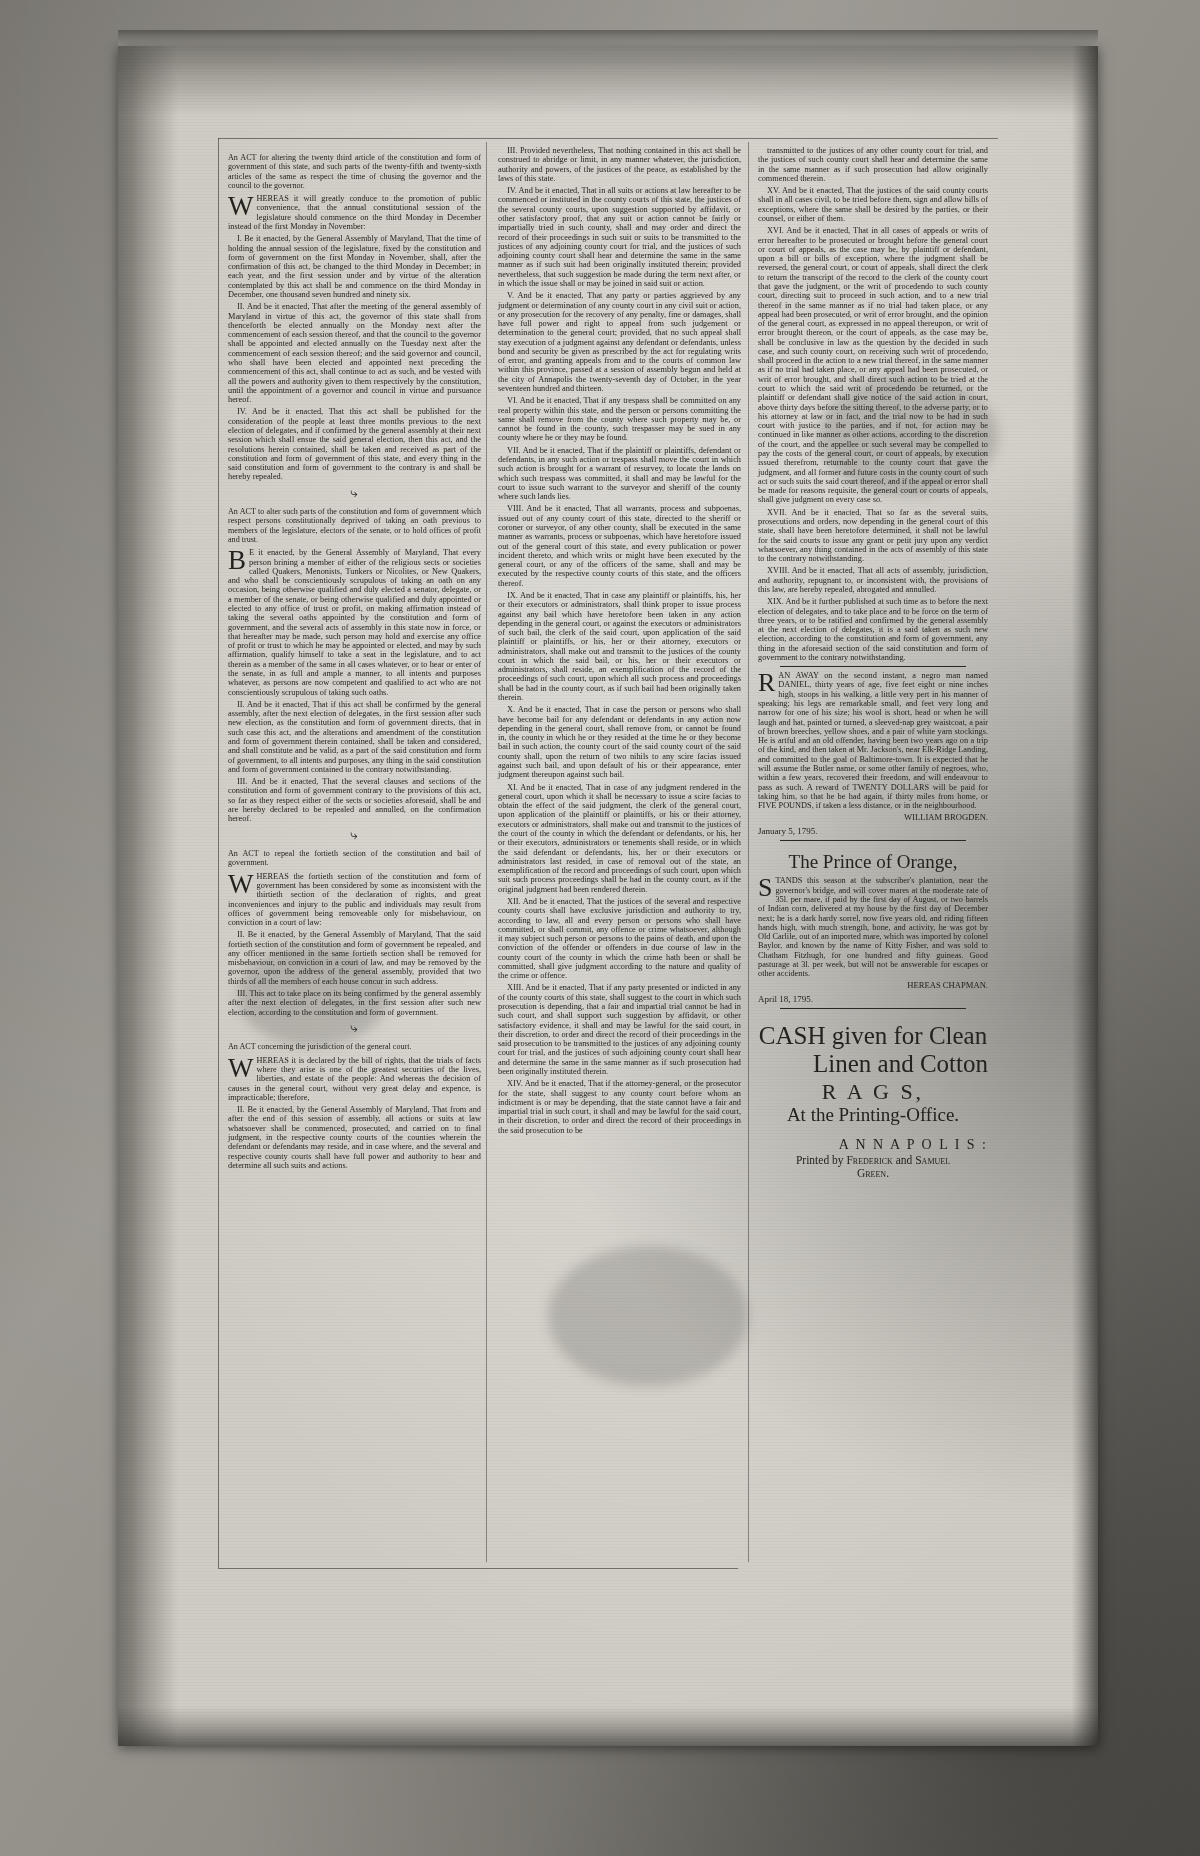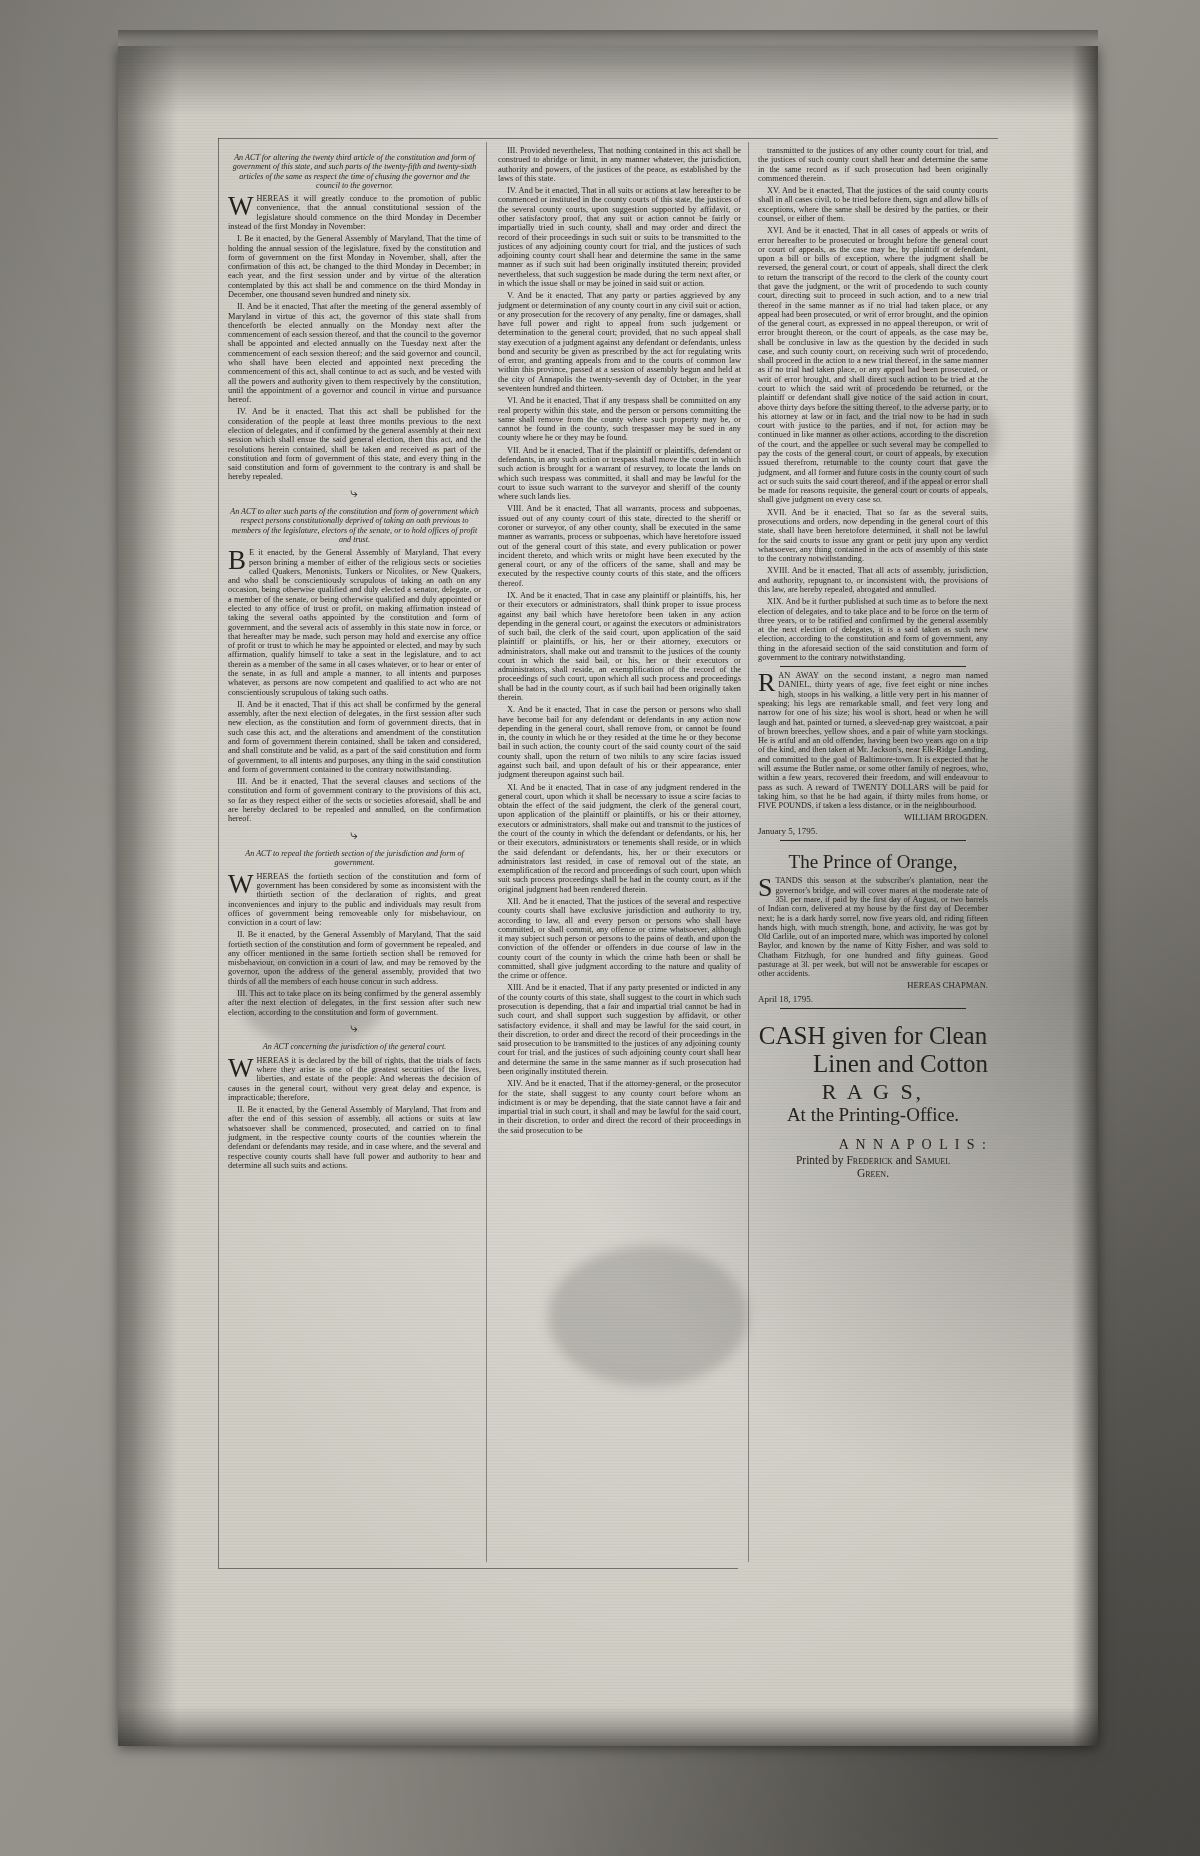--- a/index.html
+++ b/index.html
@@ -66,21 +66,21 @@
   .rule{position:absolute;top:96px;width:1px;height:1420px;background:rgba(40,38,34,.45);}
   #rule1{left:368px;}
   #rule2{left:630px;}
   .frameline{position:absolute;background:rgba(40,38,34,.55);}
   #fr-top{left:100px;top:92px;width:780px;height:1px;}
   #fr-left{left:100px;top:92px;width:1px;height:1430px;}
   #fr-bottom{left:100px;top:1522px;width:520px;height:1px;}
 
   p{margin:0 0 3px 0;}
   .hd{
-    text-align:center;font-style:italic;font-size:8.1px;
+    font-size:8.1px;
     margin:7px 0 4px 0;line-height:1.15;
   }
   .sec{text-indent:9px;}
   .dropcapblk{position:relative;min-height:30px;}
   .dropcap{
     float:left;font-size:27px;line-height:23px;
     padding:1px 3px 0 0;font-family:"Liberation Serif",serif;
   }
   .ornament{
     text-align:center;font-size:13px;letter-spacing:1px;margin:4px 0 6px 0;
@@ -142,21 +142,21 @@
 
         <div class="hd">An ACT to alter such parts of the constitution and form of government which respect persons constitutionally deprived of taking an oath previous to members of the legislature, electors of the senate, or to hold offices of profit and trust.</div>
         <div class="dropcapblk">
           <span class="dropcap">B</span>
           <p>E it enacted, by the General Assembly of Maryland, That every person brining a member of either of the religious sects or societies called Quakers, Menonists, Tunkers or Nicolites, or New Quakers, and who shall be conscientiously scrupulous of taking an oath on any occasion, being otherwise qualified and duly elected a senator, delegate, or a member of the senate, or being otherwise qualified and duly appointed or elected to any office of trust or profit, on making affirmation instead of taking the several oaths appointed by the constitution and form of government, and the several acts of assembly in this state now in force, or that hereafter may be made, such person may hold and exercise any office of profit or trust to which he may be appointed or elected, and may by such affirmation, qualify himself to take a seat in the legislature, and to act therein as a member of the same in all cases whatever, or to hear or enter of the senate, in as full and ample a manner, to all intents and purposes whatever, as persons are now competent and qualified to act who are not conscientiously scrupulous of taking such oaths.</p>
         </div>
         <p class="sec">II. And be it enacted, That if this act shall be confirmed by the general assembly, after the next election of delegates, in the first session after such new election, as the constitution and form of government directs, that in such case this act, and the alterations and amendment of the constitution and form of government therein contained, shall be taken and considered, and shall constitute and be valid, as a part of the said constitution and form of government, to all intents and purposes, any thing in the said constitution and form of government contained to the contrary notwithstanding.</p>
         <p class="sec">III. And be it enacted, That the several clauses and sections of the constitution and form of government contrary to the provisions of this act, so far as they respect either of the sects or societies aforesaid, shall be and are hereby declared to be repealed and annulled, on the confirmation hereof.</p>
         <div class="ornament">⤷</div>
 
-        <div class="hd">An ACT to repeal the fortieth section of the jurisdiction and form of government.</div>
+        <div class="hd">An ACT to repeal the fortieth section of the constitution and bail of government.</div>
         <div class="dropcapblk">
           <span class="dropcap">W</span>
           <p>HEREAS the fortieth section of the constitution and form of government has been considered by some as inconsistent with the thirtieth section of the declaration of rights, and great inconveniences and injury to the public and individuals may result from offices of government being removeable only for misbehaviour, on conviction in a court of law:</p>
         </div>
         <p class="sec">II. Be it enacted, by the General Assembly of Maryland, That the said fortieth section of the constitution and form of government be repealed, and any officer mentioned in the same fortieth section shall be removed for misbehaviour, on conviction in a court of law, and may be removed by the governor, upon the address of the general assembly, provided that two thirds of all the members of each house concur in such address.</p>
         <p class="sec">III. This act to take place on its being confirmed by the general assembly after the next election of delegates, in the first session after such new election, according to the constitution and form of government.</p>
         <div class="ornament">⤷</div>
 
         <div class="hd">An ACT concerning the jurisdiction of the general court.</div>
         <div class="dropcapblk">
@@ -175,21 +175,21 @@
         <p class="sec">VIII. And be it enacted, That all warrants, process and subpoenas, issued out of any county court of this state, directed to the sheriff or coroner or surveyor, of any other county, shall be executed in the same manner as warrants, process or subpoenas, which have heretofore issued out of the general court of this state, and every publication or power incident thereto, and which writs or might have been executed by the general court, or any of the officers of the same, shall and may be executed by the respective county courts of this state, and the officers thereof.</p>
         <p class="sec">IX. And be it enacted, That in case any plaintiff or plaintiffs, his, her or their executors or administrators, shall think proper to issue process against any bail which have heretofore been taken in any action depending in the general court, or against the executors or administrators of such bail, the clerk of the said court, upon application of the said plaintiff or plaintiffs, or his, her or their attorney, executors or administrators, shall make out and transmit to the justices of the county court in which the said bail, or his, her or their executors or administrators, shall reside, an exemplification of the record of the proceedings of such court, upon which all such process and proceedings shall be had in the county court, as if such bail had been originally taken therein.</p>
         <p class="sec">X. And be it enacted, That in case the person or persons who shall have become bail for any defendant or defendants in any action now depending in the general court, shall remove from, or cannot be found in, the county in which he or they resided at the time he or they become bail in such action, the county court of the said county court of the said county shall, upon the return of two nihils to any scire facias issued against such bail, and upon default of his or their appearance, enter judgment thereupon against such bail.</p>
         <p class="sec">XI. And be it enacted, That in case of any judgment rendered in the general court, upon which it shall be necessary to issue a scire facias to obtain the effect of the said judgment, the clerk of the general court, upon application of the plaintiff or plaintiffs, or his or their attorney, executors or administrators, shall make out and transmit to the justices of the court of the county in which the defendant or defendants, or his, her or their executors, administrators or tenements shall reside, or in which the said defendant or defendants, his, her or their executors or administrators last resided, in case of removal out of the state, an exemplification of the record and proceedings of such court, upon which suit such process proceedings shall be had in the county court, as if the original judgment had been rendered therein.</p>
         <p class="sec">XII. And be it enacted, That the justices of the several and respective county courts shall have exclusive jurisdiction and authority to try, according to law, all and every person or persons who shall have committed, or shall commit, any offence or crime whatsoever, although it may subject such person or persons to the pains of death, and upon the conviction of the offender or offenders in due course of law in the county court of the county in which the crime hath been or shall be committed, shall give judgment according to the nature and quality of the crime or offence.</p>
         <p class="sec">XIII. And be it enacted, That if any party presented or indicted in any of the county courts of this state, shall suggest to the court in which such prosecution is depending, that a fair and impartial trial cannot be had in such court, and shall support such suggestion by affidavit, or other satisfactory evidence, it shall and may be lawful for the said court, in their discretion, to order and direct the record of their proceedings in the said prosecution to be transmitted to the justices of any adjoining county court for trial, and the justices of such adjoining county court shall hear and determine the same in the same manner as if such prosecution had been originally instituted therein.</p>
         <p class="sec">XIV. And be it enacted, That if the attorney-general, or the prosecutor for the state, shall suggest to any county court before whom an indictment is or may be depending, that the state cannot have a fair and impartial trial in such court, it shall and may be lawful for the said court, in their discretion, to order and direct the record of their proceedings in the said prosecution to be</p>
       </div>
 
       <div class="col" id="col3">
-        <p class="sec">transmitted to the justices of any other county court for trial, and the justices of such county court shall hear and determine the same in the same record as if such prosecution had been originally commenced therein.</p>
+        <p class="sec">transmitted to the justices of any other county court for trial, and the justices of such county court shall hear and determine the same in the same manner as if such prosecution had allow originally commenced therein.</p>
         <p class="sec">XV. And be it enacted, That the justices of the said county courts shall in all cases civil, to be tried before them, sign and allow bills of exceptions, where the same shall be desired by the parties, or their counsel, or either of them.</p>
         <p class="sec">XVI. And be it enacted, That in all cases of appeals or writs of error hereafter to be prosecuted or brought before the general court or court of appeals, as the case may be, by plaintiff or defendant, upon a bill or bills of exception, where the judgment shall be reversed, the general court, or court of appeals, shall direct the clerk to return the transcript of the record to the clerk of the county court that gave the judgment, or the writ of procedendo to such county court, directing suit to proceed in such action, and to a new trial thereof in the same manner as if no trial had taken place, or any appeal had been prosecuted, or writ of error brought, and the opinion of the general court, as expressed in no appeal thereupon, or writ of error brought thereon, or the court of appeals, as the case may be, shall be conclusive in law as the question by the decided in such case, and such county court, on receiving such writ of procedendo, shall proceed in the action to a new trial thereof, in the same manner as if no trial had taken place, or any appeal had been prosecuted, or writ of error brought, and shall direct such action to be tried at the court to which the said writ of procedendo be returned, or the plaintiff or defendant shall give notice of the said action in court, above thirty days before the sitting thereof, to the adverse party, or to his attorney at law or in fact, and the trial now to be had in such court with justice to the parties, and if not, for action may be continued in like manner as other actions, according to the discretion of the court, and the appellee or such several may be compelled to pay the costs of the general court, or court of appeals, by execution issued therefrom, returnable to the county court that gave the judgment, and all former and future costs in the county court of such act or such suits the said court thereof, and if the appeal or error shall be made for reasons requisite, the general court or courts of appeals, shall give judgment on every case so.</p>
         <p class="sec">XVII. And be it enacted, That so far as the several suits, prosecutions and orders, now depending in the general court of this state, shall have been heretofore determined, it shall not be lawful for the said courts to issue any grant or petit jury upon any verdict whatsoever, any thing contained in the acts of assembly of this state to the contrary notwithstanding.</p>
         <p class="sec">XVIII. And be it enacted, That all acts of assembly, jurisdiction, and authority, repugnant to, or inconsistent with, the provisions of this law, are hereby repealed, abrogated and annulled.</p>
         <p class="sec">XIX. And be it further published at such time as to before the next election of delegates, and to take place and to be force on the term of three years, or to be ratified and confirmed by the general assembly at the next election of delegates, it is a said taken as such new election, according to the constitution and form of government, any thing in the aforesaid section of the said constitution and form of government to the contrary notwithstanding.</p>
 
         <div class="rule-thin"></div>
 
         <div>
           <span class="runaway-cap">R</span>

